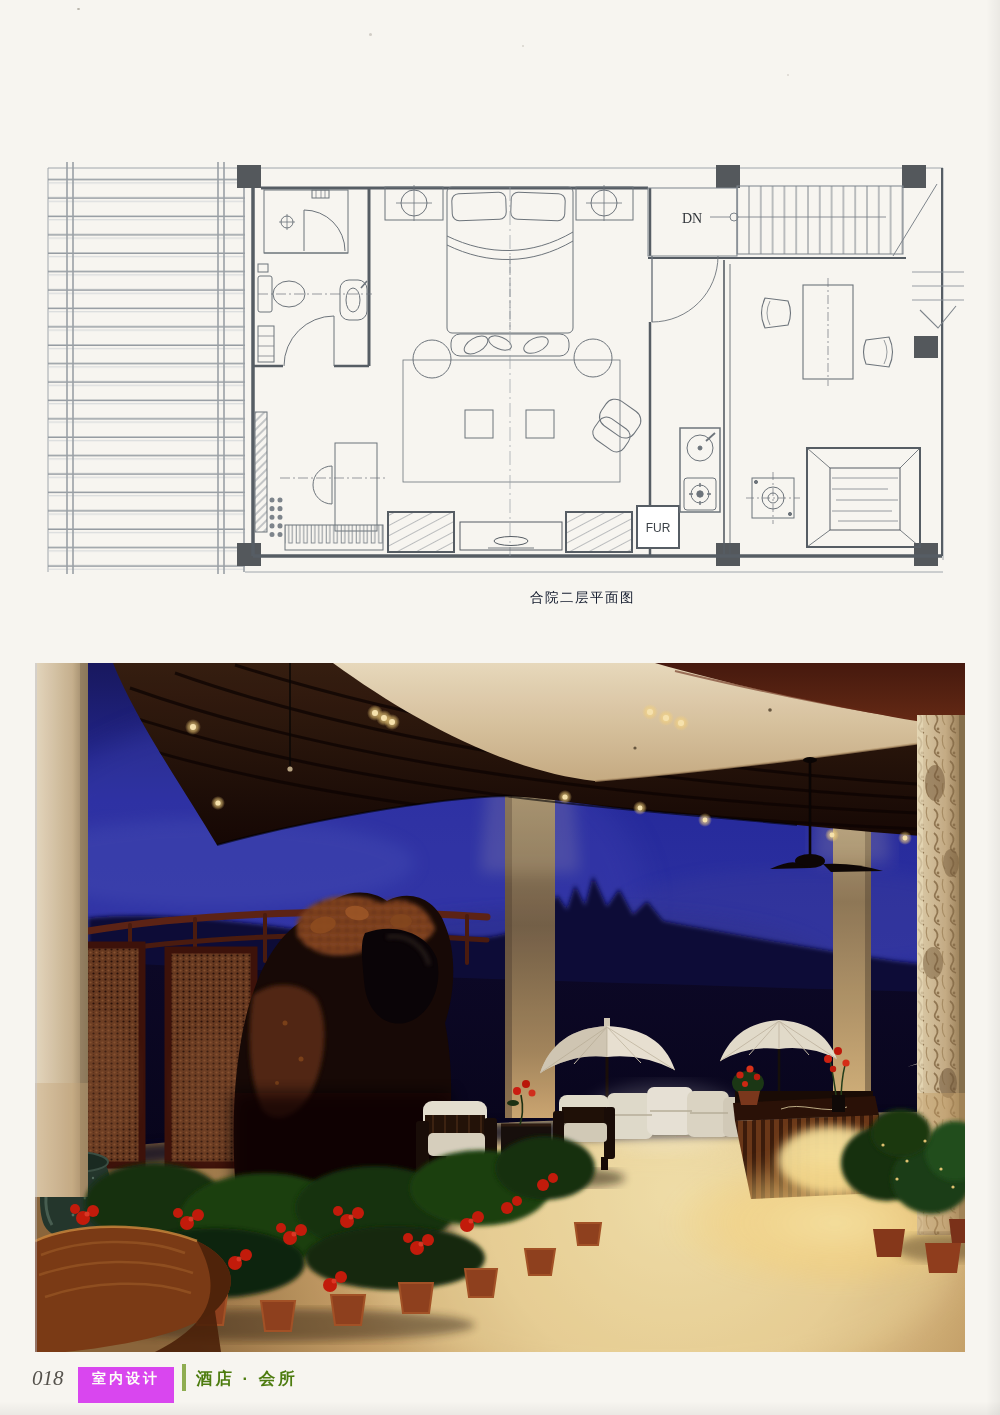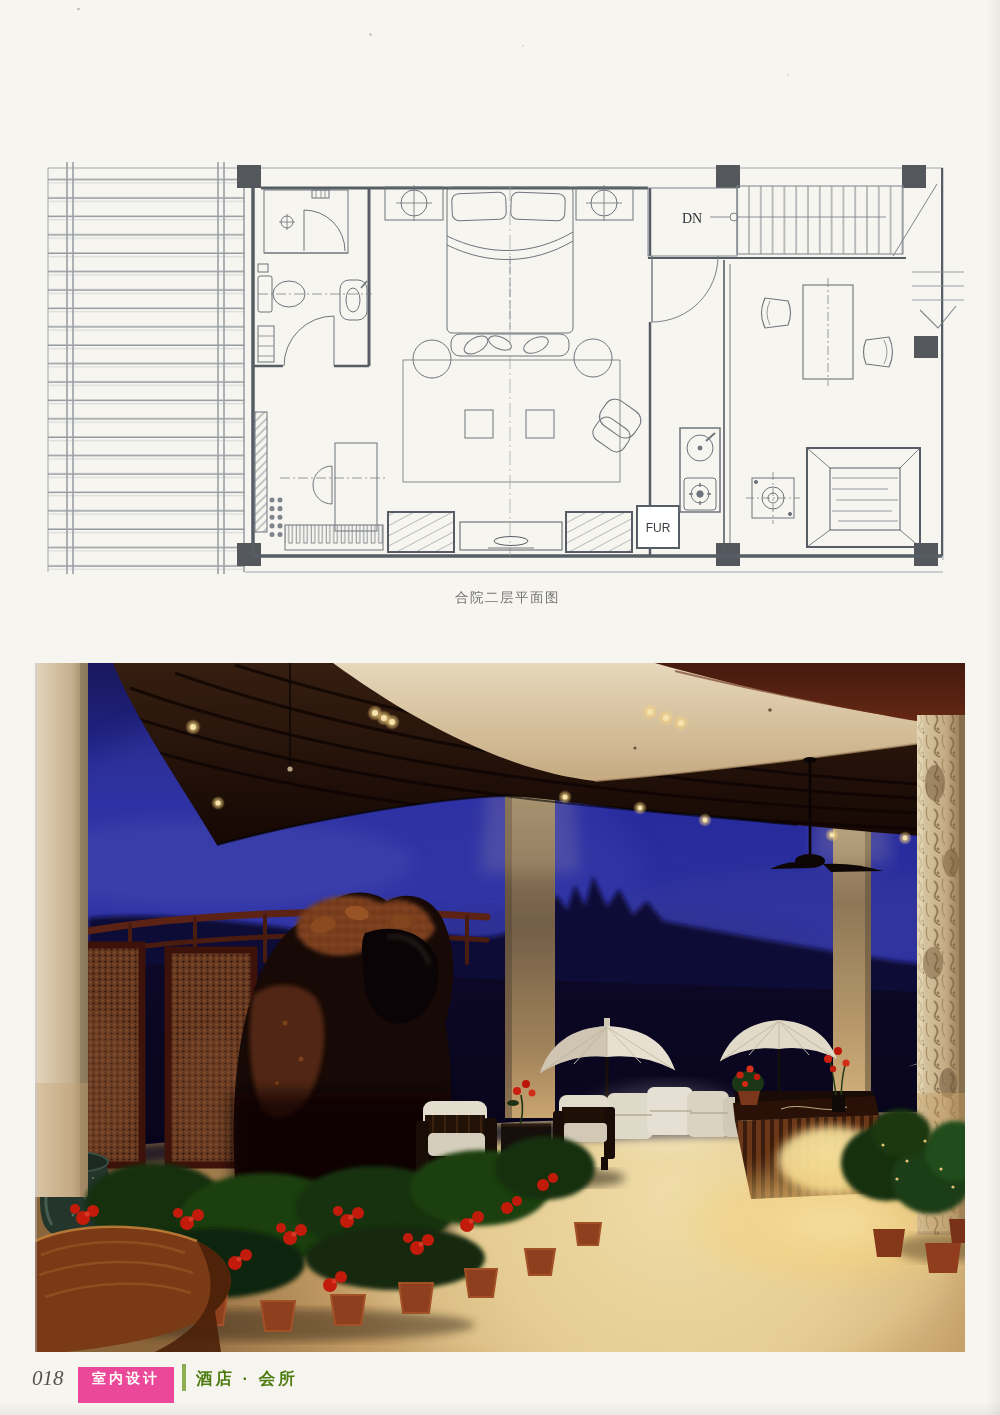--- a/index.html
+++ b/index.html
@@ -1,26 +1,26 @@
 <!DOCTYPE html>
 <html><head>
 <meta charset="utf-8">
 <style>
   html,body{margin:0;padding:0;}
   body{width:1000px;height:1415px;position:relative;overflow:hidden;
        background:#f7f5f0;font-family:"Liberation Sans",sans-serif;}
   .speck{position:absolute;border-radius:50%;background:#b8b3aa;}
   #plan-wrap{position:absolute;left:40px;top:160px;width:930px;height:420px;}
-  #caption{position:absolute;left:455px;top:589px;width:180px;text-align:left;
-           font-size:13.5px;letter-spacing:1.5px;color:#737373;}
+  #caption{position:absolute;left:455px;top:589px;width:180px;text-align:right;
+           font-size:13.5px;letter-spacing:1.5px;color:#0f172a;}
   #photo-wrap{position:absolute;left:35px;top:663px;width:930px;height:689px;}
   #footer{position:absolute;left:0;top:1360px;width:1000px;height:40px;}
   #page-num{position:absolute;left:32px;top:6px;font-family:"Liberation Serif",serif;
             font-style:italic;font-size:21px;color:#55524c;}
-  #badge{position:absolute;left:78px;top:7px;width:96px;height:36px;background:#ec4899;
+  #badge{position:absolute;left:78px;top:7px;width:96px;height:36px;background:#d946ef;
          color:#fdfdf8;font-size:14px;font-weight:bold;letter-spacing:3px;
          text-align:center;line-height:23px;}
   #fdiv{position:absolute;left:182px;top:4px;width:4px;height:27px;background:#8fad51;}
   #section{position:absolute;left:196px;top:8px;color:#4d7c0f;font-size:16.5px;
            font-weight:bold;letter-spacing:3px;}
   .edge-shade{position:absolute;pointer-events:none;}
 </style>
 </head>
 <body>
 

